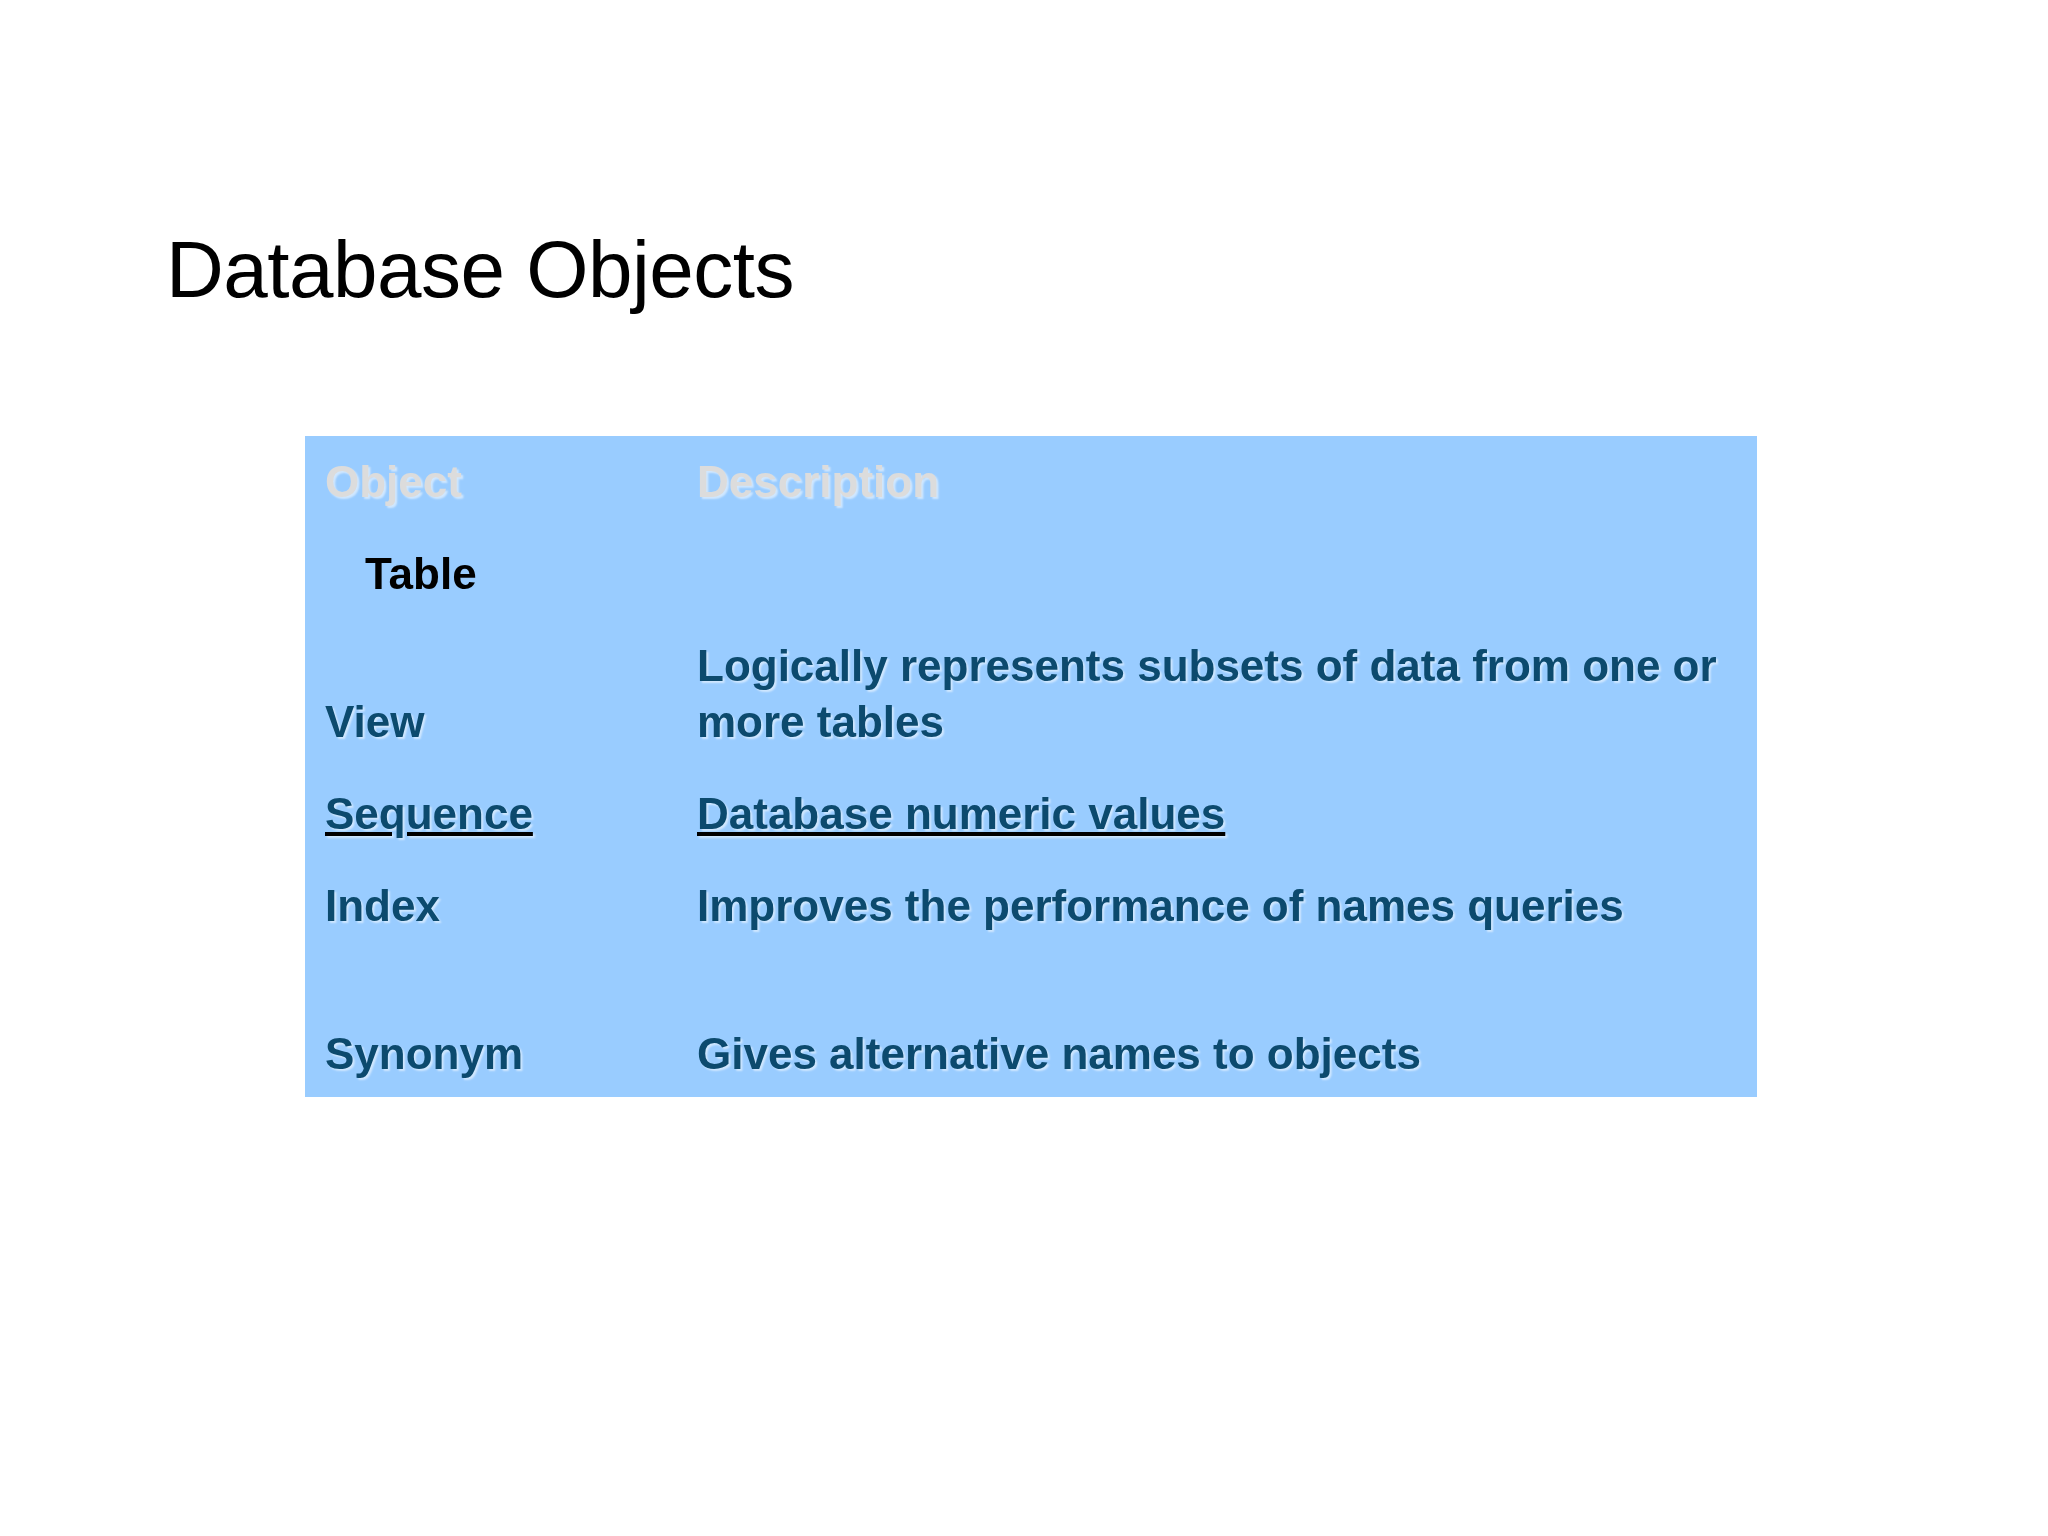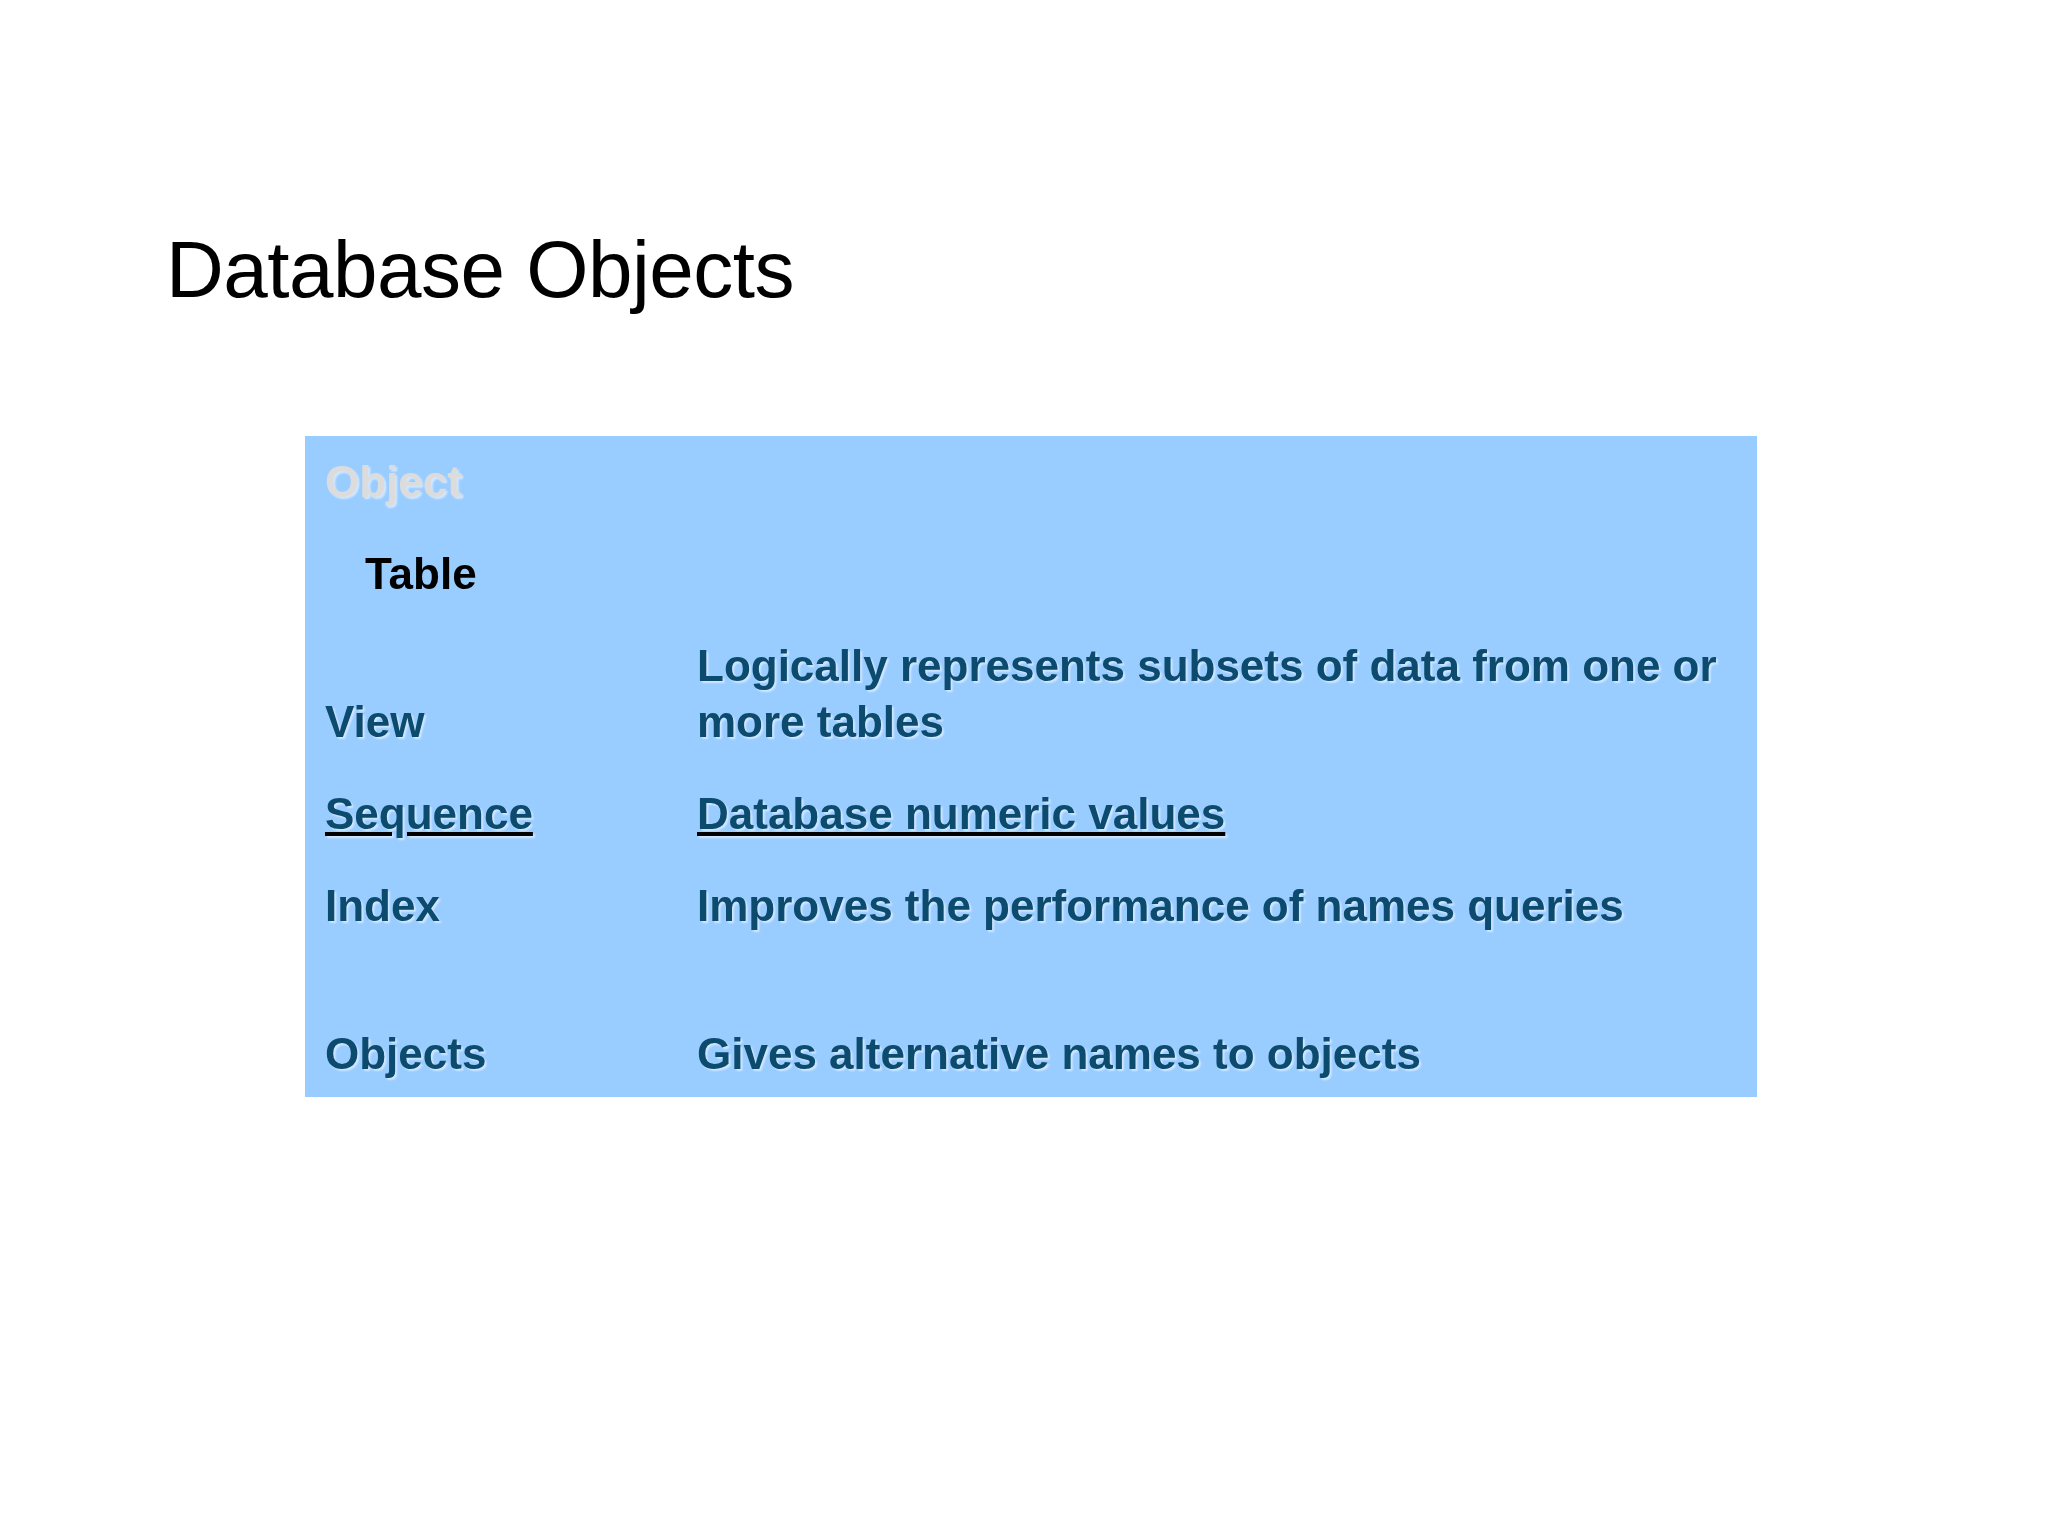--- a/index.html
+++ b/index.html
@@ -111,20 +111,21 @@
 <body>
 
 <div class="slide">
 
   <h1 class="slide-title">Database Objects</h1>
 
   <div class="objects-table">
 
     <div class="table-row row-header r0">
       <div class="cell-object">Object</div>
+      <div class="cell-desc">Description</div>
     </div>
 
     <div class="table-row row-current r1">
       <div class="cell-object">Table</div>
     </div>
 
     <div class="table-row row-dim r2">
       <div class="cell-object">View</div>
       <div class="cell-desc">Logically represents subsets of data from one or more tables</div>
     </div>
@@ -133,18 +134,18 @@
       <div class="cell-object">Sequence</div>
       <div class="cell-desc">Database numeric values</div>
     </div>
 
     <div class="table-row row-dim r4">
       <div class="cell-object">Index</div>
       <div class="cell-desc">Improves the performance of names queries</div>
     </div>
 
     <div class="table-row row-dim r5">
-      <div class="cell-object">Objects</div>
+      <div class="cell-object">Synonym</div>
       <div class="cell-desc">Gives alternative names to objects</div>
     </div>
 
   </div>
 </div>
 
 </body></html>

